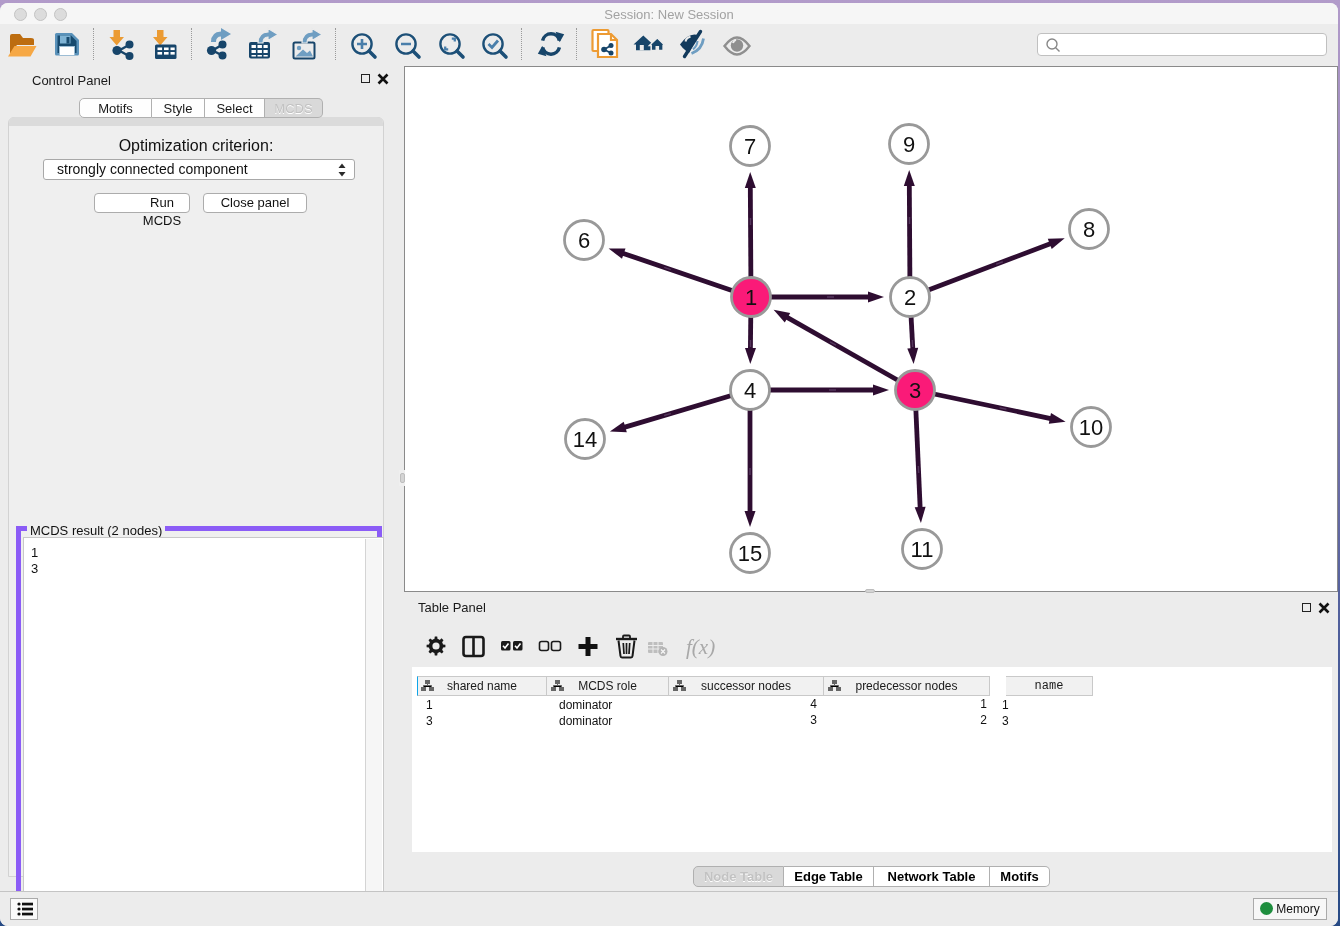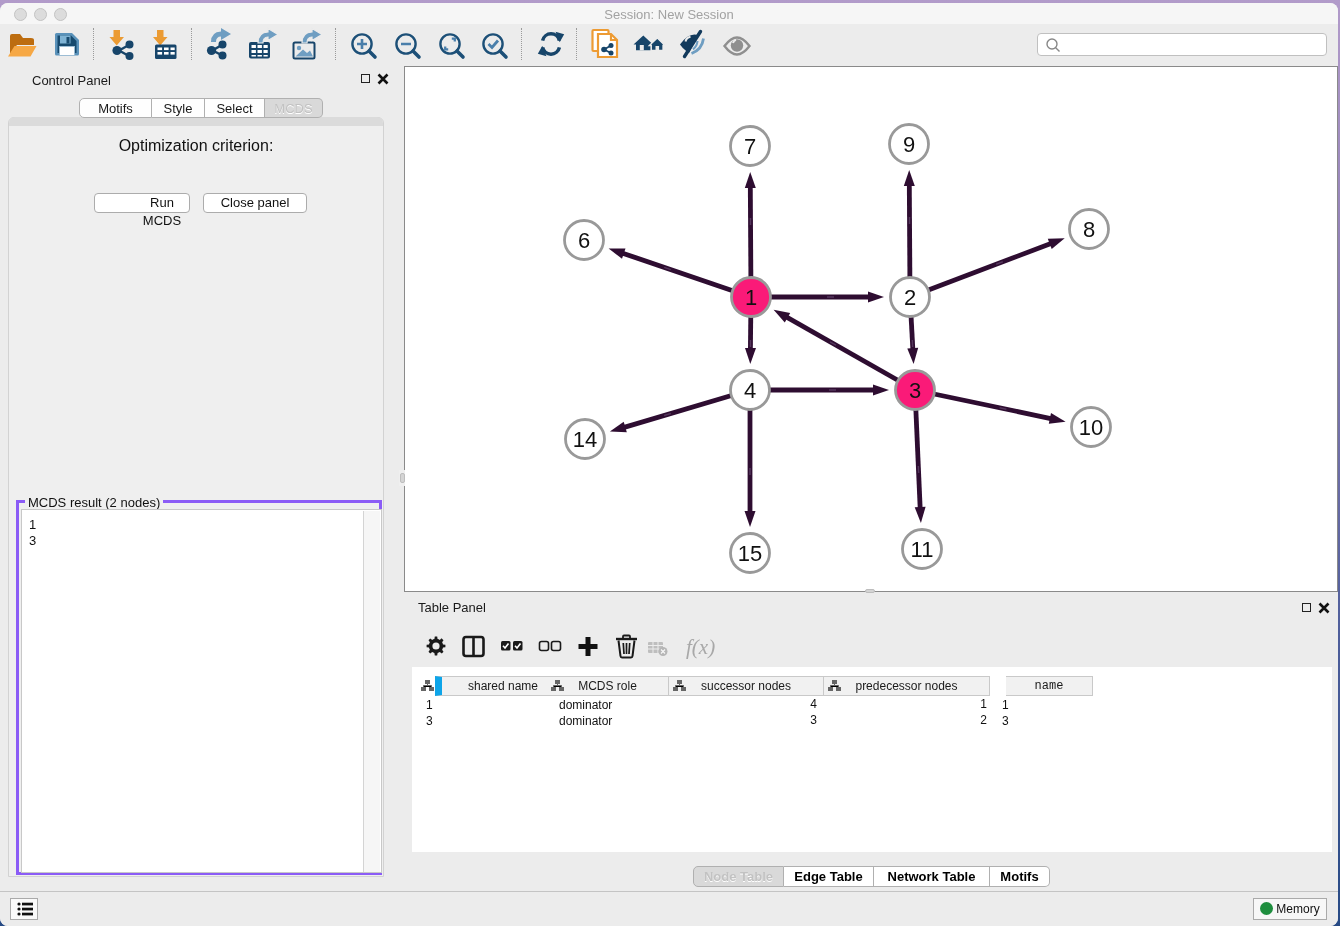--- a/index.html
+++ b/index.html
@@ -17,35 +17,35 @@
 
 #cpanel { position:absolute; left:0; top:63px; width:392px; height:825px; background:#ececec; }
 #cpanel-h { position:absolute; left:32px; top:7px; font-size:13px; color:#1a1a1a; }
 .float-ic { position:absolute; top:7px; width:9px; height:9px; border:1.5px solid #222; }
 #tabpane { position:absolute; left:8px; top:51px; width:376px; height:760px; background:#efefef; border:1px solid #d2d2d2; border-radius:6px 6px 0 0; }
 #tabstrip { position:absolute; left:9px; top:51px; width:374px; height:9px; background:#dbdbdb; border-radius:6px 6px 0 0; }
 .tab { position:absolute; top:-19px; height:20px; font-size:13px; line-height:19px; text-align:center; background:#fefefe; border:1px solid #b0b0b0; color:#1a1a1a; }
 #opt-label { position:absolute; left:0; top:71px; width:100%; text-align:center; font-size:16px; color:#111; }
 #dropdown { position:absolute; left:43px; top:93px; width:312px; height:21px; background:#fff; border:1px solid #a8a8a8; border-radius:3px; font-size:14px; line-height:19px; padding-left:13px; color:#111; }
 .btn { position:absolute; top:127px; height:20px; background:#fff; border:1px solid #acacac; border-radius:4px; font-size:13px; line-height:18px; text-align:center; color:#111; }
-#resultbox { position:absolute; left:16px; top:434px; width:366px; height:375px; border:3px solid #8b5cf6; }
+#resultbox { position:absolute; left:16px; top:460px; width:366px; height:375px; border:5px solid #8b5cf6; }
 #resultbox-title { position:absolute; left:6px; top:-8px; background:#efefef; padding:0 3px; font-size:13px; color:#111; }
 #resultbox-inner { position:absolute; left:2px; top:6px; width:361px; height:364px; background:#fff; border:1px solid #c8c8c8; font-size:13px; color:#111; padding:7px 0 0 7px; line-height:16px; }
 
 #netwin { position:absolute; left:404px; top:63px; width:934px; height:526px; border:1px solid #8a8a8a; background:#fff; }
 #netwin-tb { position:absolute; left:0; top:0; width:932px; height:20px; background:linear-gradient(#fbfbfb,#d5d5d5); border-bottom:1px solid #9e9e9e; }
 #netwin-title { position:absolute; top:3px; left:6px; width:100%; text-align:center; font-size:13px; font-weight:bold; color:#2a2a2a; }
 
 #tpanel { position:absolute; left:405px; top:589px; width:933px; height:299px; background:#ececec; }
 #tpanel-h { position:absolute; left:13px; top:8px; font-size:13px; color:#1a1a1a; }
 #ttoolbar { position:absolute; left:0; top:28px; width:933px; height:42px; }
 #ttable { position:absolute; left:7px; top:75px; width:920px; height:185px; background:#fff; }
 #thead { position:absolute; left:5px; top:9px; height:20px; font-size:12px; color:#1a1a1a; }
 .th { position:absolute; top:0; height:20px; background:#f1f1f1; border:1px solid #c9c9c9; border-left:none; text-align:center; line-height:19px; }
-.th:first-child { border-left:7px solid #0ea5e9;margin-left:18px; }
+.th:first-child { border-left:1px solid #0ea5e9; }
 .td { position:absolute; font-size:12px; color:#111; height:16px; line-height:16px; }
 #btabs { position:absolute; left:288px; top:274px; height:21px; font-size:13px; }
 .btab { position:absolute; top:0; height:21px; background:#fff; border:1px solid #b0b0b0; text-align:center; line-height:20px; color:#000000; font-weight:bold; }
 
 #statusbar { position:absolute; left:0; top:888px; width:1338px; height:35px; background:#ececec; border-top:1px solid #c4c4c4; }
 #listbtn { position:absolute; left:10px; top:6px; width:28px; height:22px; background:#fafafa; border:1px solid #aaa; }
 #membtn { position:absolute; left:1253px; top:6px; width:74px; height:22px; background:#f7f7f7; border:1px solid #aaa; font-size:12px; color:#111; text-align:center; line-height:20px; }
 </style>
 </head>
 <body>
@@ -218,20 +218,24 @@
         <path d="M1.5,1.5 L10.5,10.5 M10.5,1.5 L1.5,10.5" stroke="#111" stroke-width="2.6"></path>
       </svg>
     <div id="tabpane"></div>
     <div id="tabstrip">
       <div class="tab" style="left:70px; width:73px; border-radius:5px 0 0 5px;">Motifs</div>
       <div class="tab" style="left:143px; width:53px; border-left:none;">Style</div>
       <div class="tab" style="left:196px; width:60px; border-left:none;">Select</div>
       <div class="tab" style="left:256px; width:58px; border-left:none; border-radius:0 5px 5px 0; background:#d9d9d9; color:#c2c2c2; text-shadow:0 1px 0 #fff;">MCDS</div>
     </div>
     <div id="opt-label">Optimization criterion:</div>
+    <div id="dropdown">strongly connected component<svg width="10" height="14" style="position:absolute;right:7px;top:3px;">
+          <path d="M5,0.5 L8.5,5 L1.5,5 Z" fill="#2a2a2a"></path>
+          <path d="M5,13.5 L8.5,9 L1.5,9 Z" fill="#2a2a2a"></path>
+        </svg></div>
     <div class="btn" style="left:94px; width:96px;padding-left:40px;">Run MCDS</div>
     <div class="btn" style="left:203px; width:104px;">Close panel</div>
     <div id="resultbox">
       <div id="resultbox-title">MCDS result (2 nodes)</div>
       <div id="resultbox-inner">1<br>3<div style="position:absolute; right:1px; top:1px; width:17px; height:361px; background:#f6f6f6; border-left:1px solid #d4d4d4;"></div></div>
     </div>
   </div>
   <div id="netwin">
     <svg id="graph" width="931" height="504" style="position:absolute; left:1px; top:20px;">
 <g stroke="#2e0d31" stroke-width="4.8">

